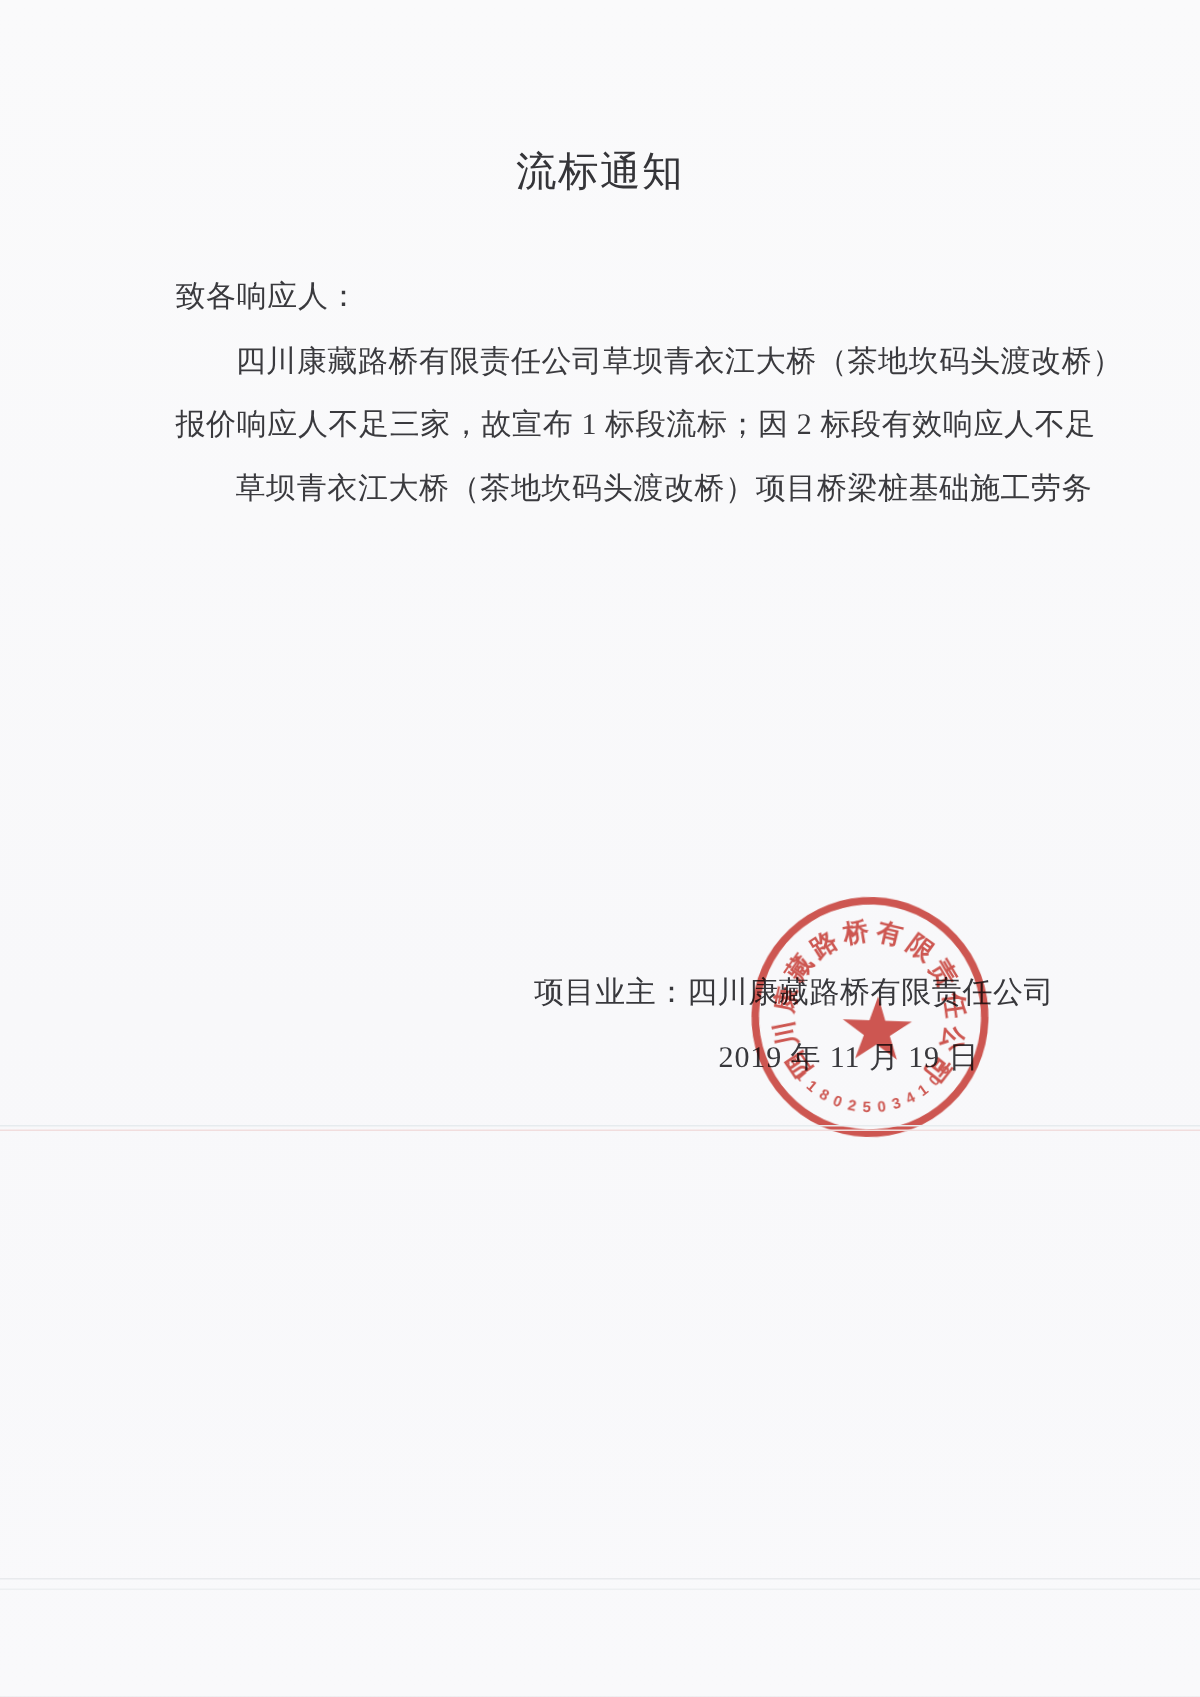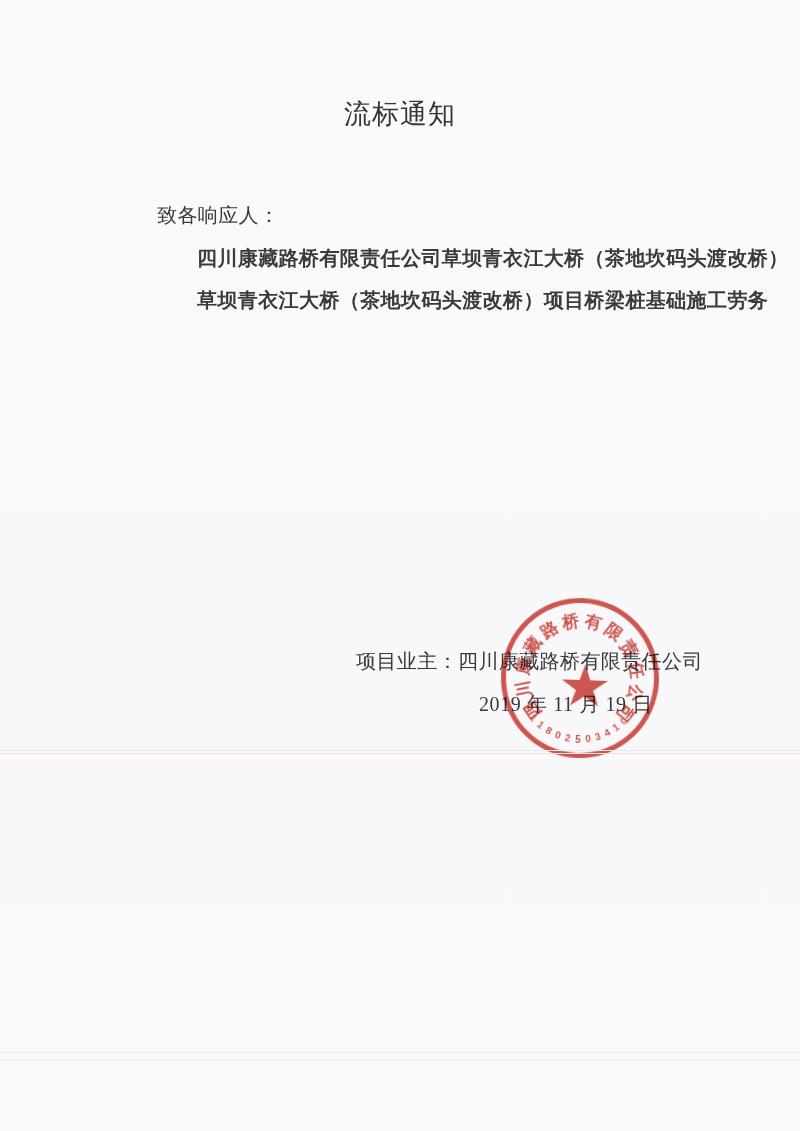--- a/index.html
+++ b/index.html
@@ -24,31 +24,30 @@
     width: 100%;
     margin: 0;
     text-align: center;
     font-size: 27px;
     font-weight: 500;
     letter-spacing: 1px;
     color: #353539;
   }
   .body-lines {
     position: absolute;
-    top: 194px;
+    top: 177px;
     left: 117px;
     width: 600px;
     font-size: 20px;
     line-height: 42.5px;
     letter-spacing: 0.4px;
     color: #3a3a3e;
-    margin-left: 40px;
   }
   .body-lines .line { white-space: nowrap; }
-  .body-lines .line.indent { text-indent: 2em; font-weight: bold; }
+  .body-lines .line.indent { text-indent: 2em; }
   .sig {
     position: absolute;
     left: 356px;
     top: 648px;
     font-size: 20px;
     letter-spacing: 0.4px;
     white-space: nowrap;
     color: #38383c;
   }
   .date {
@@ -116,20 +115,21 @@
 </head>
 <body>
 
 <div class="page">
 
   <h1 class="title">流标通知</h1>
 
   <div class="body-lines" id="body-lines">
       <div class="line">致各响应人：</div>
       <div class="line indent">四川康藏路桥有限责任公司草坝青衣江大桥（茶地坎码头渡改桥）</div>
+      <div class="line">报价响应人不足三家，故宣布 1 标段流标；因 2 标段有效响应人不足</div>
       <div class="line indent">草坝青衣江大桥（茶地坎码头渡改桥）项目桥梁桩基础施工劳务</div>
     </div>
 
   <div class="sig">项目业主：四川康藏路桥有限责任公司</div>
 
   <div class="date">2019 年 11 月 19 日</div>
 
   <div class="seal">
     <div class="seal-ring"></div>
     <div class="seal-star"></div>

